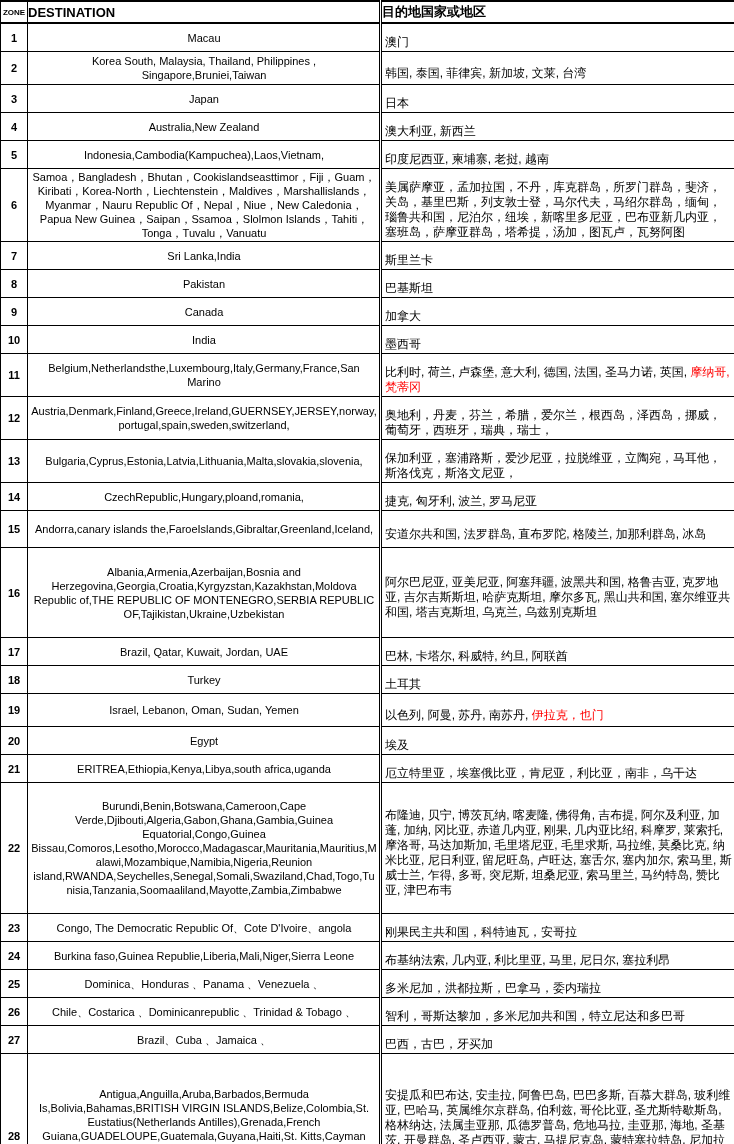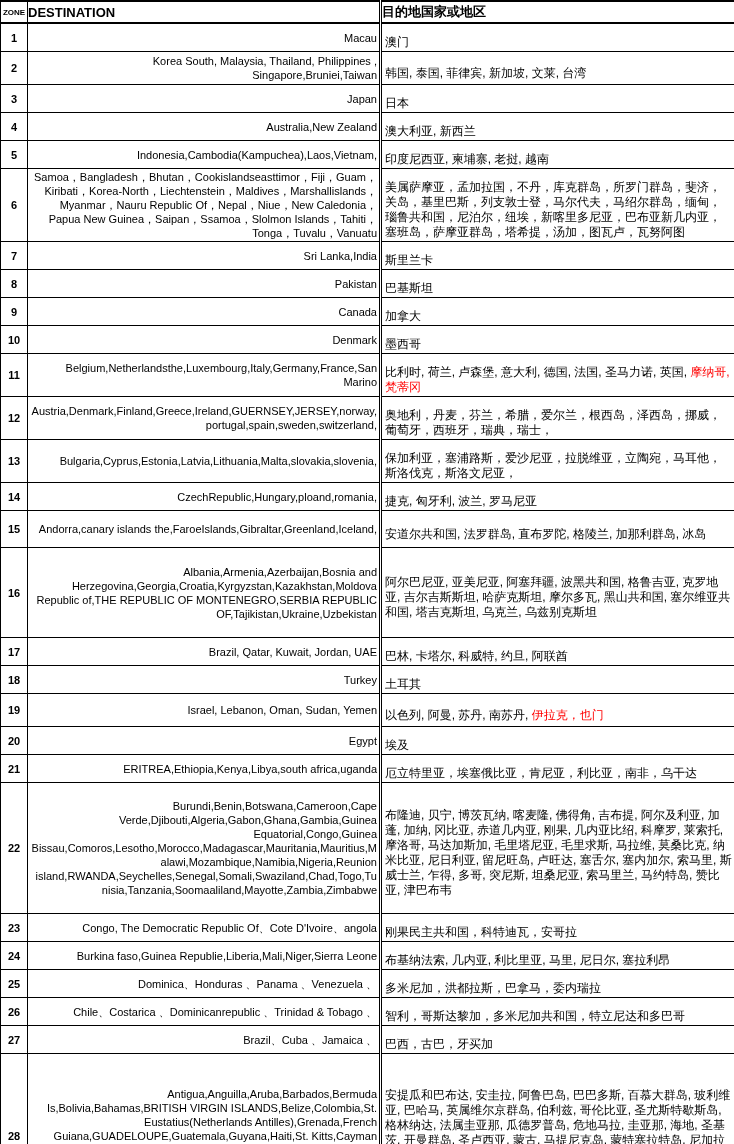--- a/index.html
+++ b/index.html
@@ -10,21 +10,21 @@
   col.c-zone{width:27px;}
   col.c-dest{width:353px;}
   col.c-cn{width:354px;}
   th,td{border:1px solid #000;vertical-align:middle;padding:0;overflow:hidden;}
   th{height:20px;border-bottom:2px solid #000;}
   td.cn-cell,th.cn-head{border-left:3px double #000;}
   th.zone-head{font-size:8px;font-weight:bold;text-align:center;}
   th.dest-head{font-size:13px;font-weight:bold;text-align:left;letter-spacing:0px;}
   th.cn-head{font-size:13px;font-weight:bold;text-align:left;}
   td.zone-cell{font-size:11px;font-weight:bold;text-align:center;}
-  td.dest-cell{font-size:11px;line-height:14px;text-align:right;padding:1px 2px 1px 3px;
+  td.dest-cell{font-size:11px;line-height:14px;text-align:center;padding:1px 2px 1px 3px;
                overflow-wrap:break-word;word-wrap:break-word;}
   td.cn-cell{font-size:12px;line-height:15px;text-align:left;padding:11px 2px 1px 3px;
              overflow-wrap:break-word;word-wrap:break-word;}
   .cn-red{color:#FF0000;}
   
   tbody tr:nth-child(1){height:18px}  tbody tr:nth-child(2){height:33px}
   tbody tr:nth-child(3){height:19px}  tbody tr:nth-child(4){height:18px}
   tbody tr:nth-child(5){height:18px}  tbody tr:nth-child(6){height:73px}
   tbody tr:nth-child(7){height:18px}  tbody tr:nth-child(8){height:18px}
   tbody tr:nth-child(9){height:19px}  tbody tr:nth-child(10){height:18px}
@@ -98,21 +98,21 @@
     <td class="dest-cell">Pakistan</td>
     <td class="cn-cell"><span class="cn-black">巴基斯坦</span><span class="cn-red"></span></td>
   </tr>
         <tr>
     <td class="zone-cell">9</td>
     <td class="dest-cell">Canada</td>
     <td class="cn-cell"><span class="cn-black">加拿大</span><span class="cn-red"></span></td>
   </tr>
         <tr>
     <td class="zone-cell">10</td>
-    <td class="dest-cell">Denmark</td>
+    <td class="dest-cell">India</td>
     <td class="cn-cell"><span class="cn-black">墨西哥</span><span class="cn-red"></span></td>
   </tr>
         <tr>
     <td class="zone-cell">11</td>
     <td class="dest-cell">Belgium,Netherlandsthe,Luxembourg,Italy,Germany,France,San Marino</td>
     <td class="cn-cell"><span class="cn-black">比利时, 荷兰, 卢森堡, 意大利, 德国, 法国, 圣马力诺, 英国, </span><span class="cn-red">摩纳哥, 梵蒂冈</span></td>
   </tr>
         <tr>
     <td class="zone-cell">12</td>
     <td class="dest-cell">Austria,Denmark,Finland,Greece,Ireland,GUERNSEY,JERSEY,norway,portugal,spain,sweden,switzerland,</td>

